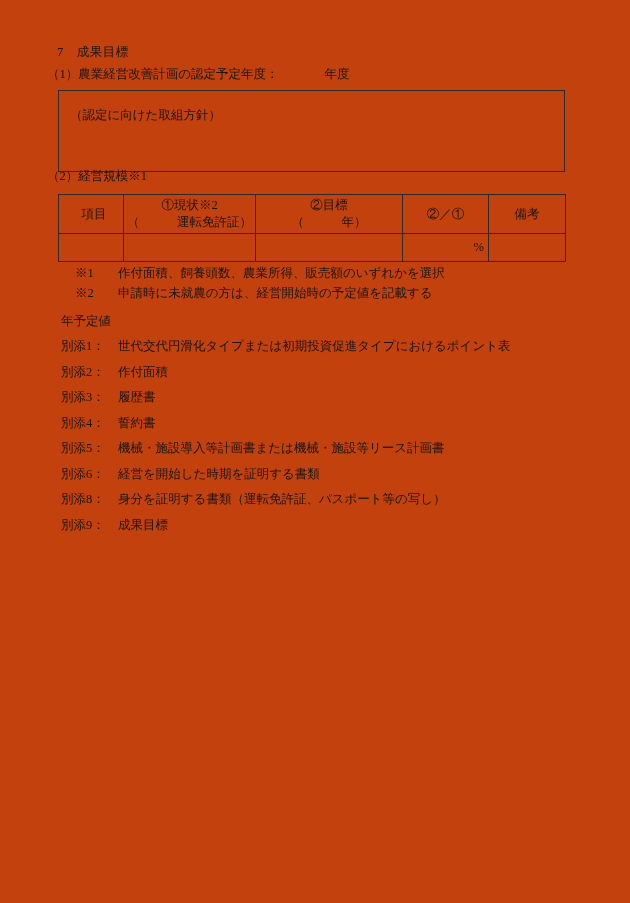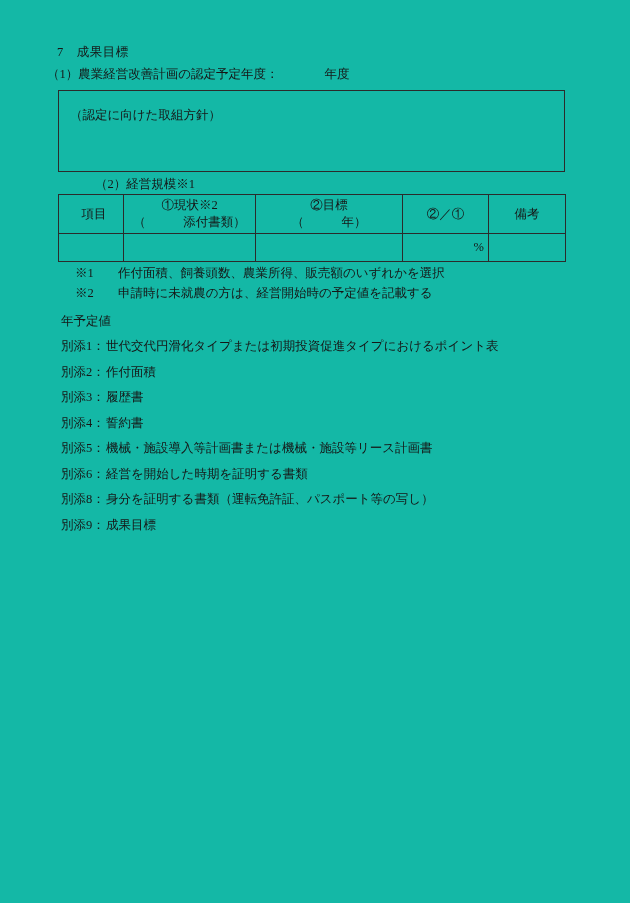--- a/index.html
+++ b/index.html
@@ -1,21 +1,21 @@
 <!DOCTYPE html>
 <html lang="ja"><head>
 <meta charset="utf-8">
 <style>
   html, body { margin: 0; padding: 0; background: #888; }
   .page {
     position: relative;
     width: 630px;
     height: 903px;
     margin: 0 auto;
-    background: #14b8a6;
+    background: #c2410c;
     font-family: "Liberation Serif", "DejaVu Serif", serif;
     font-size: 12.5px;
     color: #161616;
     overflow: hidden;
   }
   .abs { position: absolute; }
 
   
   .doc-title      { left: 57px;  top: 44px;  letter-spacing: 0.5px; }
   .line-item1     { left: 47px;  top: 66px;  display: flex; align-items: flex-start; }
@@ -23,21 +23,21 @@
 
   
   .policy-box {
     left: 58px; top: 90px;
     width: 507px; height: 82px;
     border: 1px solid #2b2b2b;
     box-sizing: border-box;
     padding: 16px 11px;
   }
 
-  .line-item2     { left: 47px; top: 176px; margin-left: 48px; }
+  .line-item2     { left: 47px; top: 168px; }
 
   
   .scale-table {
     left: 58px; top: 194px;
     border-collapse: collapse;
     table-layout: fixed;
     width: 507px;
   }
   .scale-table td {
     border: 1px solid #2b2b2b;
@@ -55,21 +55,21 @@
   .note-row { display: flex; line-height: 15px; }
   .note-1   { left: 75px; top: 266px; }
   .note-2   { left: 75px; top: 286px; }
   .note-label { width: 43px; flex-shrink: 0; }
 
   
   .att-heading { left: 61px; top: 313px; }
   .att-list    { left: 61px; top: 334px; width: 520px; }
   .att-item    { display: flex; line-height: 25.5px; }
   .att-label   { width: 45px; flex-shrink: 0; }
-  .att-text    { white-space: pre-line; width: 470px; }
+  .att-text    { white-space: pre-line; width: 470px; margin-left: 12px; }
 </style>
 </head>
 <body>
 
 <div class="page">
 
   <div class="abs doc-title">7　成果目標</div>
 
   <div class="abs line-item1">
     <span>（1）農業経営改善計画の認定予定年度：</span>
@@ -90,21 +90,21 @@
         <col style="width:132px">
         <col style="width:147px">
         <col style="width:86px">
         <col style="width:77px">
     </colgroup>
     <tbody>
       <tr class="hdr-row">
         <td class="hdr-item">項目</td>
         <td>
           <div>①現状※2</div>
-          <div>（　　　添付書類）</div>
+          <div>（　　　運転免許証）</div>
         </td>
         <td>
           <div>②目標</div>
           <div>（　　　年）</div>
         </td>
         <td>②／①</td>
         <td>備考</td>
       </tr>
       <tr class="data-row">
         <td></td>

